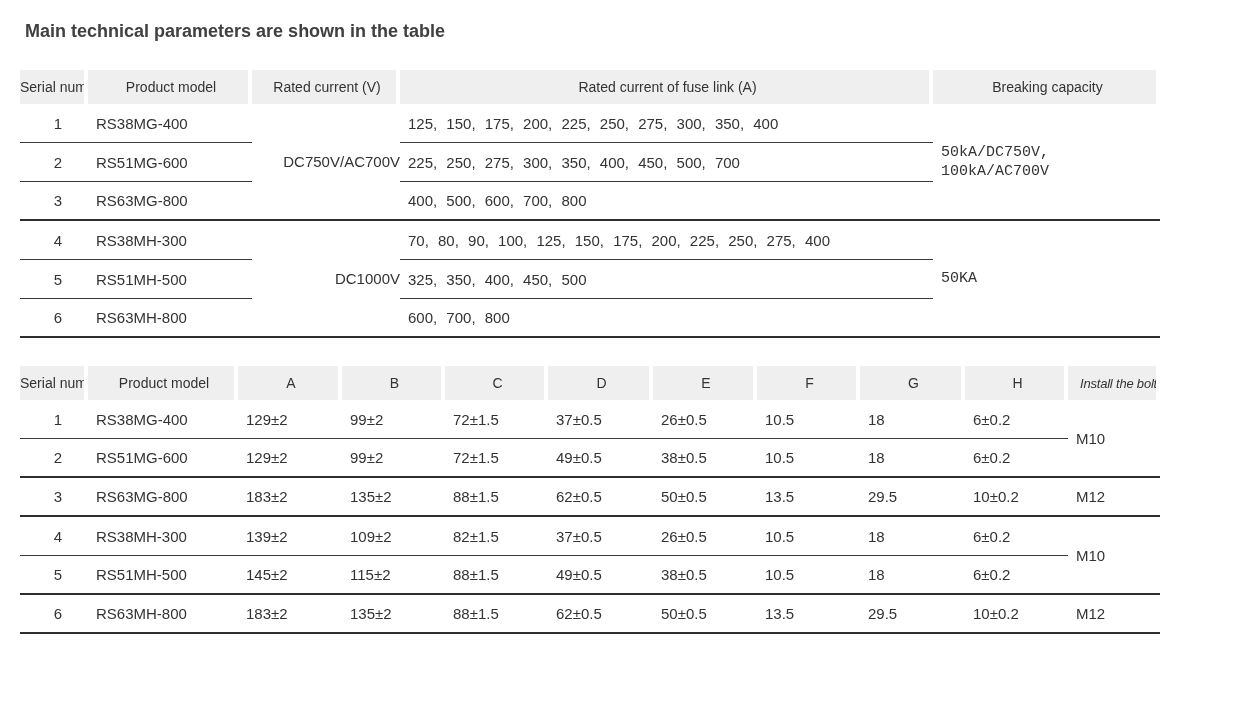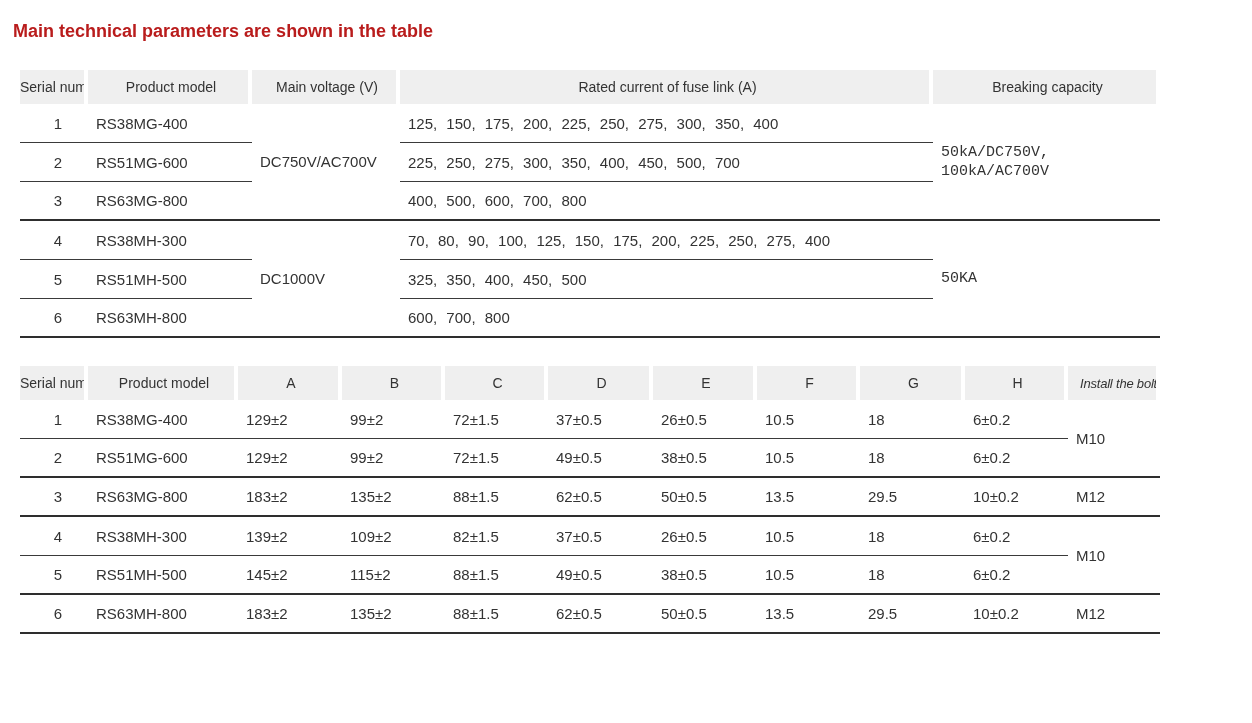--- a/index.html
+++ b/index.html
@@ -12,23 +12,23 @@
   }
   .page {
     width: 1252px;
     height: 723px;
     overflow: hidden;
     position: relative;
   }
   .section-title {
     font-size: 18px;
     font-weight: bold;
-    color: #b91c1c;
+    color: #404040;
     margin: 0;
-    padding: 0 0 0 13px;
+    padding: 0 0 0 25px;
   }
   .title-1 { padding-top: 21px; }
   .title-2 { padding-top: 50px; }
 
   table.spec {
     border-collapse: separate;
     border-spacing: 0;
     table-layout: fixed;
     width: 1140px;
     margin: 28px 0 0 20px;
@@ -62,21 +62,21 @@
 
   table.spec td {
     font-size: 15px;
     color: #333333;
     height: 39px;
     vertical-align: middle;
     padding: 0 0 0 8px;
     overflow: hidden;
   }
   td.c-serial { text-align: center; padding-left: 0; }
-  td.c-voltage { padding-left: 36px; }
+  td.c-voltage { padding-left: 36px; text-align: right; }
   td.c-current { word-spacing: 5px; white-space: nowrap; }
   td.c-breaking { white-space: pre-line; line-height: 19px; padding-left: 10px; font-family: Liberation Mono, monospace; }
   td.c-bolts { padding-left: 8px; }
 
   
   td.bb  { border-bottom: 1.5px solid #3a3a3a; } 
   td.bb2 { border-bottom: 2px solid #2e2e2e; }   
 </style>
 </head>
 <body>
@@ -90,21 +90,21 @@
       <col style="width:68px">
         <col style="width:164px">
         <col style="width:148px">
         <col style="width:533px">
         <col style="width:227px">
     </colgroup>
     <thead>
       <tr>
         <th class="th-serial">Serial number</th>
         <th>Product model</th>
-        <th>Main voltage (V)</th>
+        <th>Rated current (V)</th>
         <th>Rated current of fuse link (A)</th>
         <th>Breaking capacity</th>
       </tr>
     </thead>
     <tbody>
       <tr>
         <td class="c-serial bb">1</td>
         <td class="bb">RS38MG-400</td>
         <td class="c-voltage bb2" rowspan="3">DC750V/AC700V</td>
         <td class="c-current bb">125, 150, 175, 200, 225, 250, 275, 300, 350, 400</td>

